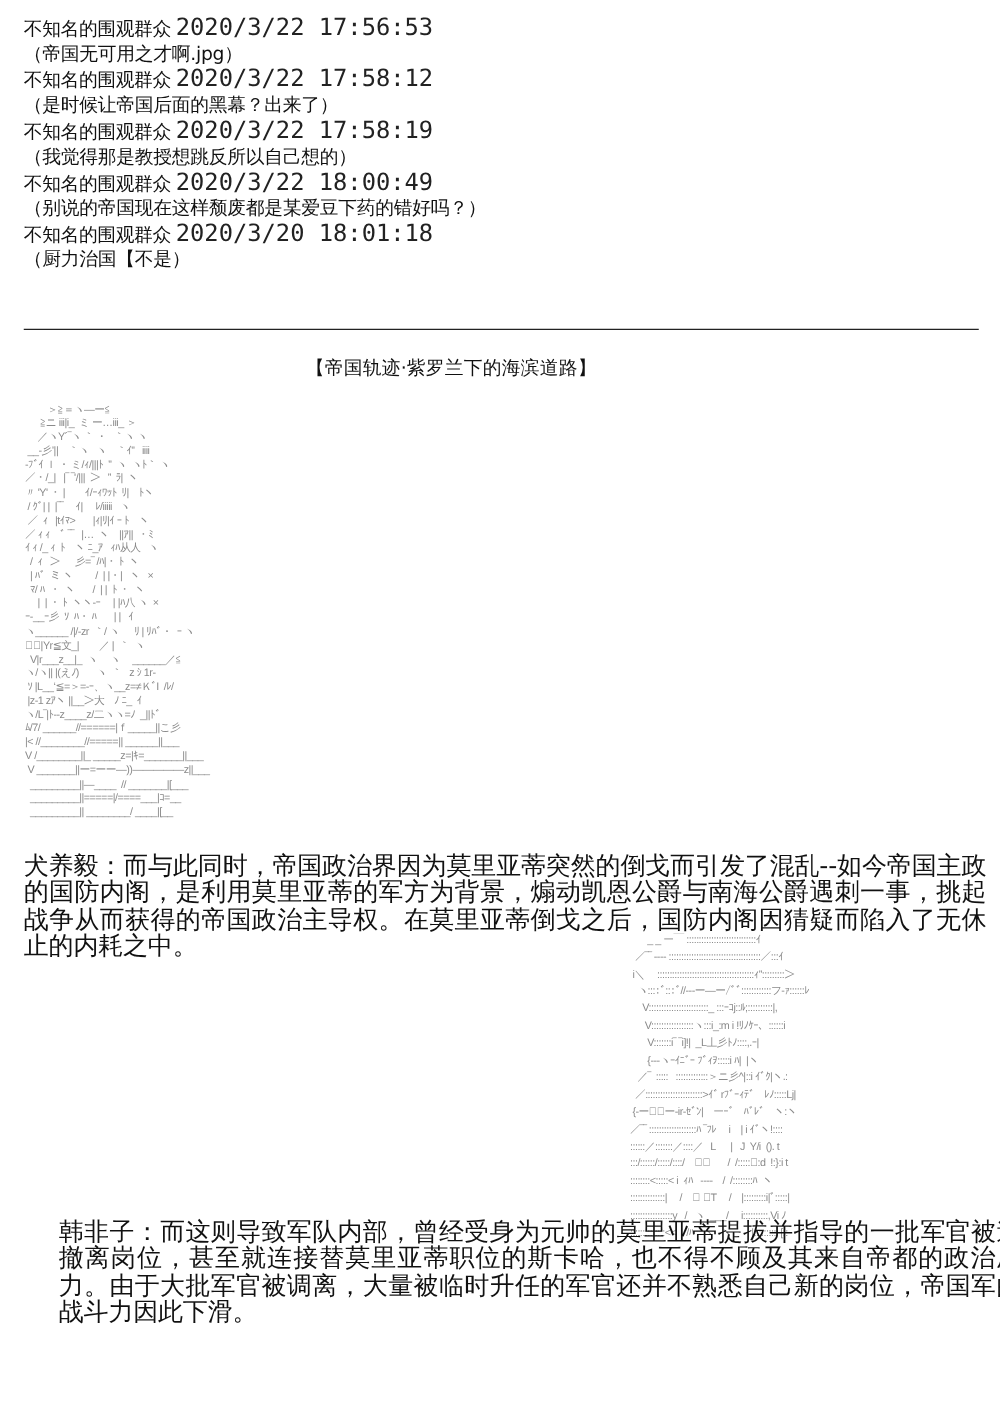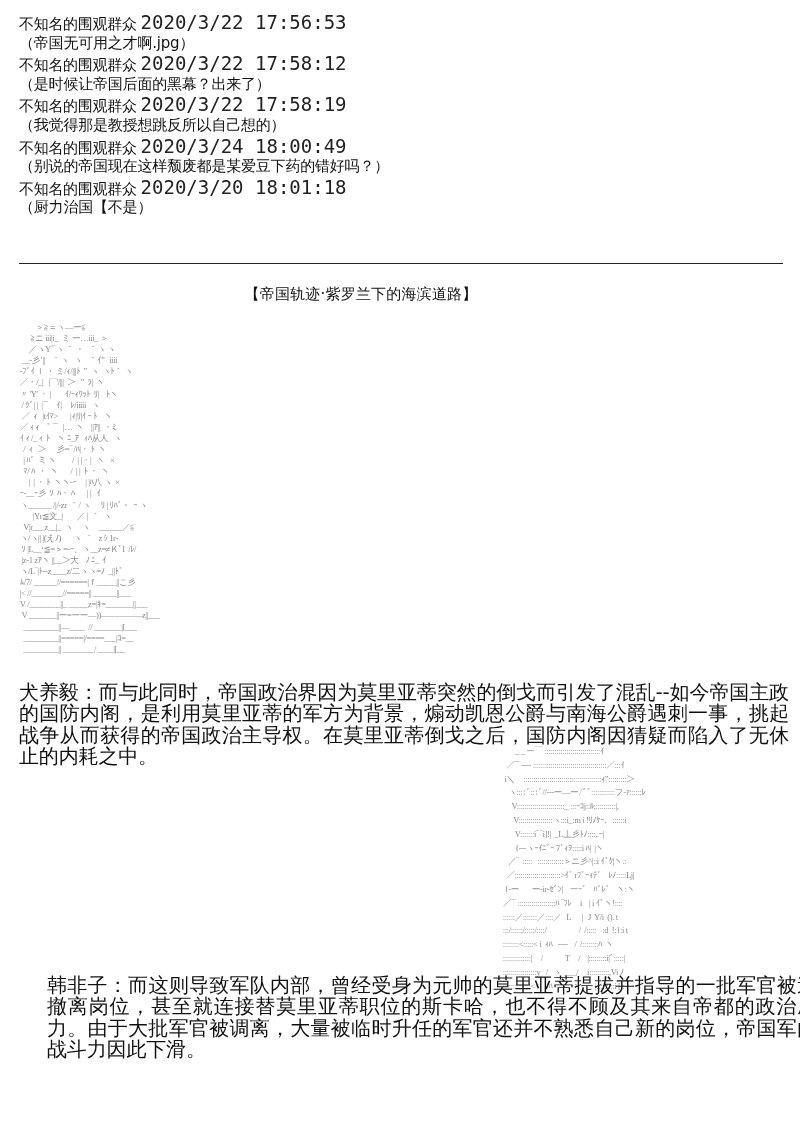--- a/index.html
+++ b/index.html
@@ -21,21 +21,21 @@
   .separator {
     position: absolute; left: 19px; top: 263px; width: 764px; height: 1px;
     background: #222222;
   }
   .chapter-title {
     position: absolute; left: 0; top: 284px; width: 722px; text-align: center;
     font-size: 15px; line-height: 20px; letter-spacing: 0.2px;
   }
   .aa {
     position: absolute; margin: 0;
-    font-family: Liberation Serif, serif;
+    font-family: Liberation Sans, sans-serif;
     color: #8a8a8a; white-space: pre; letter-spacing: -0.4px;
   }
   .aa-left { left: 18px; top: 322px; font-size: 8.6px; line-height: 11.1px; }
   .aa-right { left: 494px; top: 745px; font-size: 8.6px; line-height: 13.8px; }
   .para {
     position: absolute; left: 19px; width: 770px;
     font-size: 20px; line-height: 21.4px; letter-spacing: -0.15px;
     text-align: justify;
   }
   .para-1 { top: 682px; }
@@ -56,21 +56,21 @@
     <span class="comment-user">不知名的围观群众</span><span class="comment-ts">2020/3/22 17:58:12</span>
   </div>
   <div class="comment-line comment-text">（是时候让帝国后面的黑幕？出来了）</div>
 
   <div class="comment-line">
     <span class="comment-user">不知名的围观群众</span><span class="comment-ts">2020/3/22 17:58:19</span>
   </div>
   <div class="comment-line comment-text">（我觉得那是教授想跳反所以自己想的）</div>
 
   <div class="comment-line">
-    <span class="comment-user">不知名的围观群众</span><span class="comment-ts">2020/3/24 18:00:49</span>
+    <span class="comment-user">不知名的围观群众</span><span class="comment-ts">2020/3/22 18:00:49</span>
   </div>
   <div class="comment-line comment-text">（别说的帝国现在这样颓废都是某爱豆下药的错好吗？）</div>
 
   <div class="comment-line">
     <span class="comment-user">不知名的围观群众</span><span class="comment-ts">2020/3/20 18:01:18</span>
   </div>
   <div class="comment-line comment-text">（厨力治国【不是）</div>
 </div>
 
 <div class="separator"></div>

